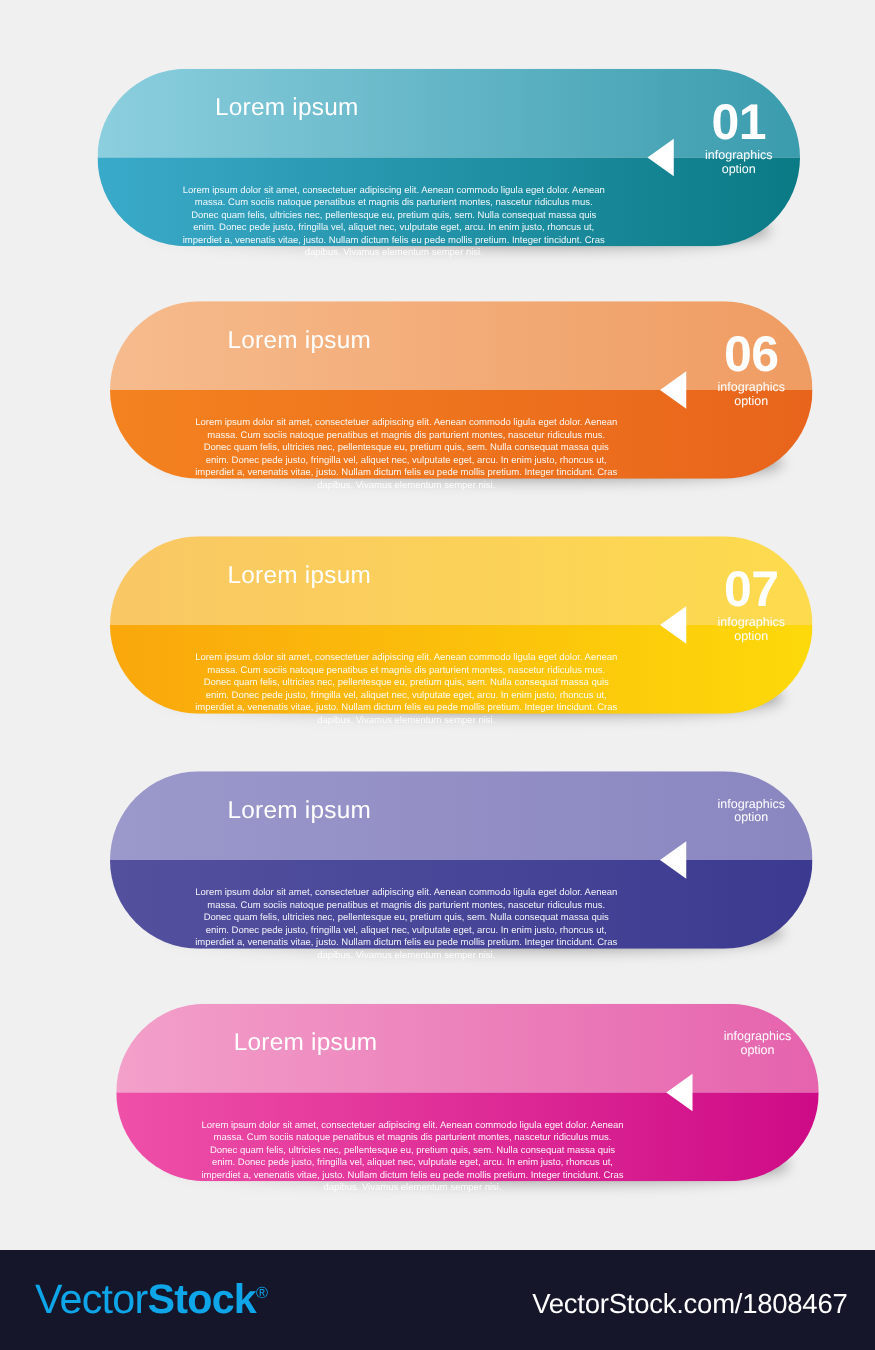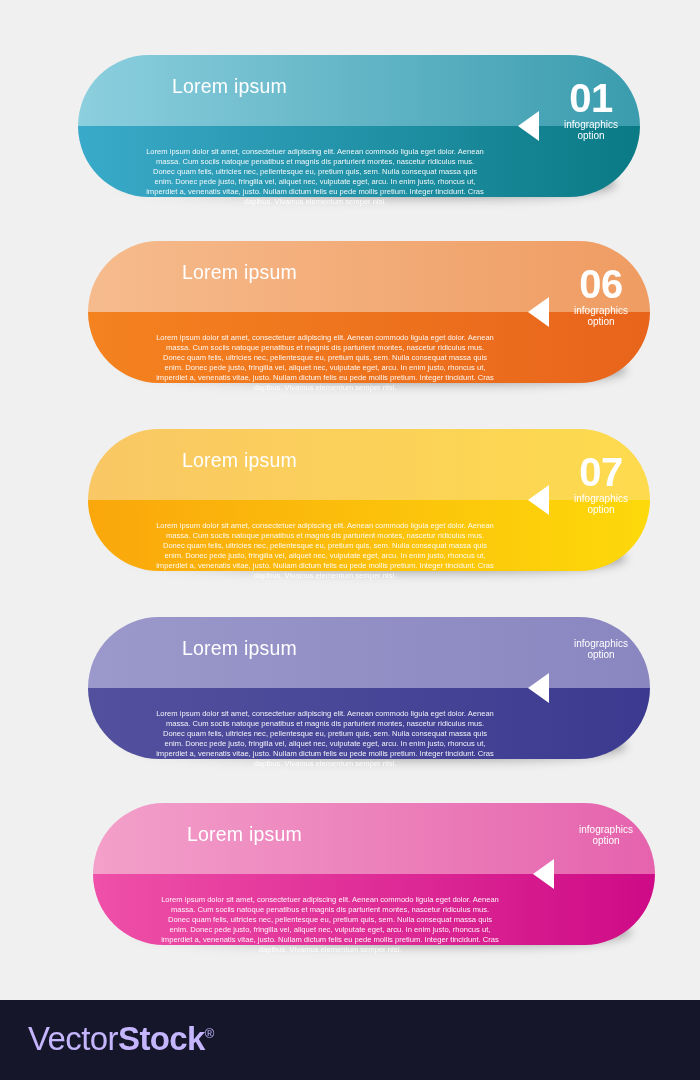--- a/index.html
+++ b/index.html
@@ -122,21 +122,21 @@
   #footer {
     position:absolute;
     left:0; top:1000px;
     width:700px; height:80px;
     background:#15162a;
   }
   #logo {
     position:absolute;
     left:28px; top:20px;
     font-size:33px;
-    color:#c4b5fd;
+    color:#0ea5e9;
     letter-spacing:-0.6px;
     white-space:nowrap;
     text-align:right;
   }
   #logo .thin { font-weight:300; }
   #logo .bold { font-weight:700; }
   #logo .reg {
     font-size:13px;
     vertical-align:super;
     font-weight:400;
@@ -236,13 +236,14 @@
           <div class="sublabel">option</div>
         </div>
       </div>
     </div>
   </div>
 
 <div id="footer">
   <div id="logo">
     <span class="thin">Vector</span><span class="bold">Stock</span><span class="reg">®</span>
   </div>
+  <div id="weburl">VectorStock.com/1808467</div>
 </div>
 
 </body></html>

